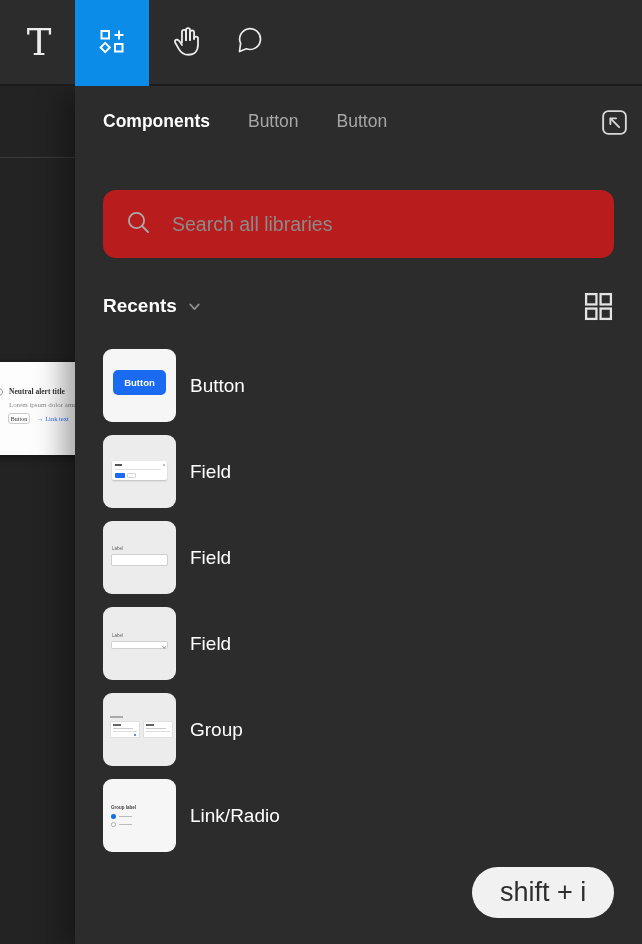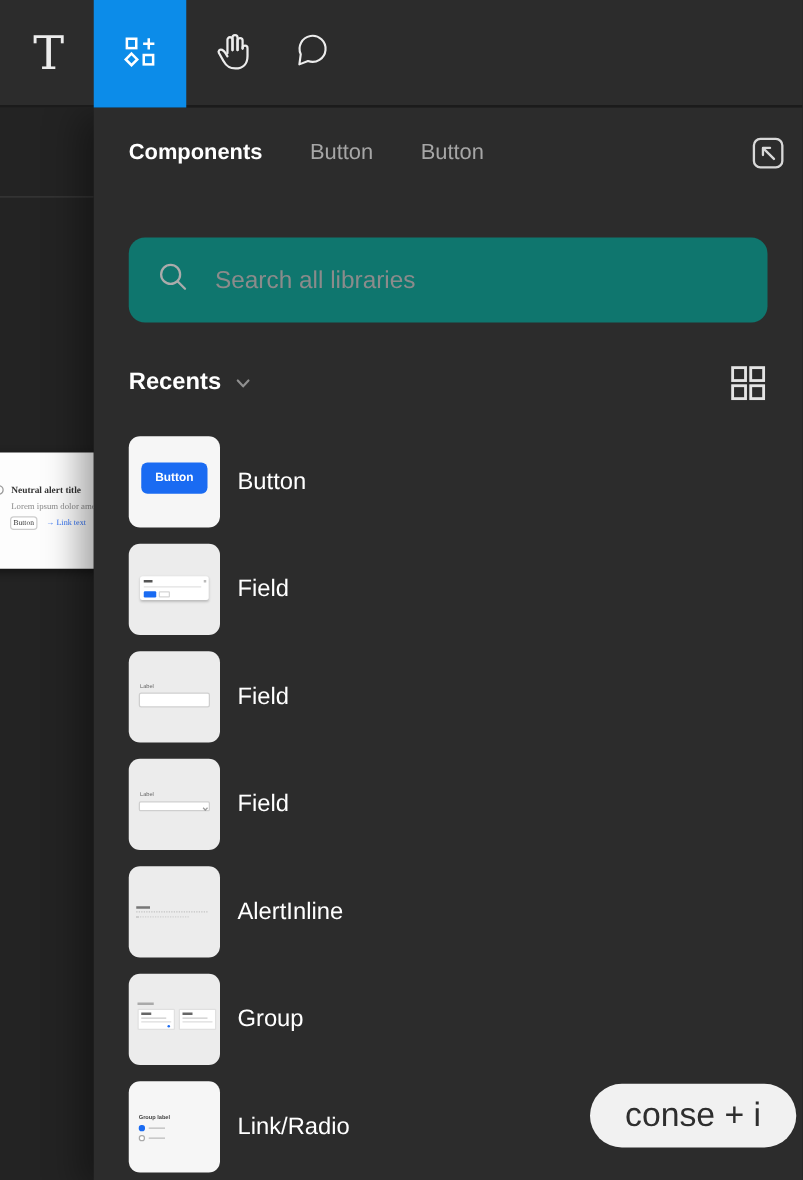--- a/index.html
+++ b/index.html
@@ -56,21 +56,21 @@
     display:flex; align-items:center; gap:38px; padding:4px 28px;
   }
   .tab { font-size:17.5px; color:#a6a6a6; cursor:pointer; white-space:nowrap; }
   .tab.active { color:#ffffff; font-weight:bold; }
   .pointer-btn {
     position:absolute; right:10px; top:18px; width:36px; height:36px;
     display:flex; align-items:center; justify-content:center; cursor:pointer;
   }
 
   .searchbox {
-    margin:34px 28px 0; height:68px; background:#0f766e; border-radius:13px;
+    margin:34px 28px 0; height:68px; background:#b91c1c; border-radius:13px;
     display:flex; align-items:center; gap:20px; padding:0 22px;
   }
   .searchbox input {
     flex:1; background:transparent; border:none; outline:none;
     font-size:19.5px; color:#fff; font-family:"Liberation Sans", sans-serif;
   }
   .searchbox input::placeholder { color:#8b8b8b; }
 
   .recents-row { margin:32px 28px 0; height:32px; display:flex; align-items:center; }
   .recents-trigger { display:flex; align-items:center; gap:10px; cursor:pointer;justify-content:center; }
@@ -249,28 +249,20 @@
     <div class="item">
       <div class="thumb t-gray">
         <div class="mini-label" style="left:9px; top:27px;">Label</div>
         <div class="mini-select">
             <i></i>
           </div>
       </div>
       <span class="item-label">Field</span>
     </div>
 
-    <div class="item">
-      <div class="thumb t-gray">
-        <div class="ai-title"></div>
-        <div class="ai-dash1"></div>
-        <div class="ai-dash2"></div>
-      </div>
-      <span class="item-label">AlertInline</span>
-    </div>
 
     <div class="item">
       <div class="thumb t-gray">
         <div class="g-label"></div>
         <div class="g-card" style="left:7px;">
           <div class="b1"></div>
             <div class="b2"></div>
             <div class="b3"></div>
             <div class="g-dot"></div>
         </div>
@@ -291,14 +283,14 @@
         <div class="gr-radio-off"></div>
         <div class="gr-bar2"></div>
       </div>
       <span class="item-label">Link/Radio</span>
     </div>
 
   </div>
 </div>
 
 <div class="shortcut-pill">
-  <span>conse + i</span>
+  <span>shift + i</span>
 </div>
 
 </body></html>

